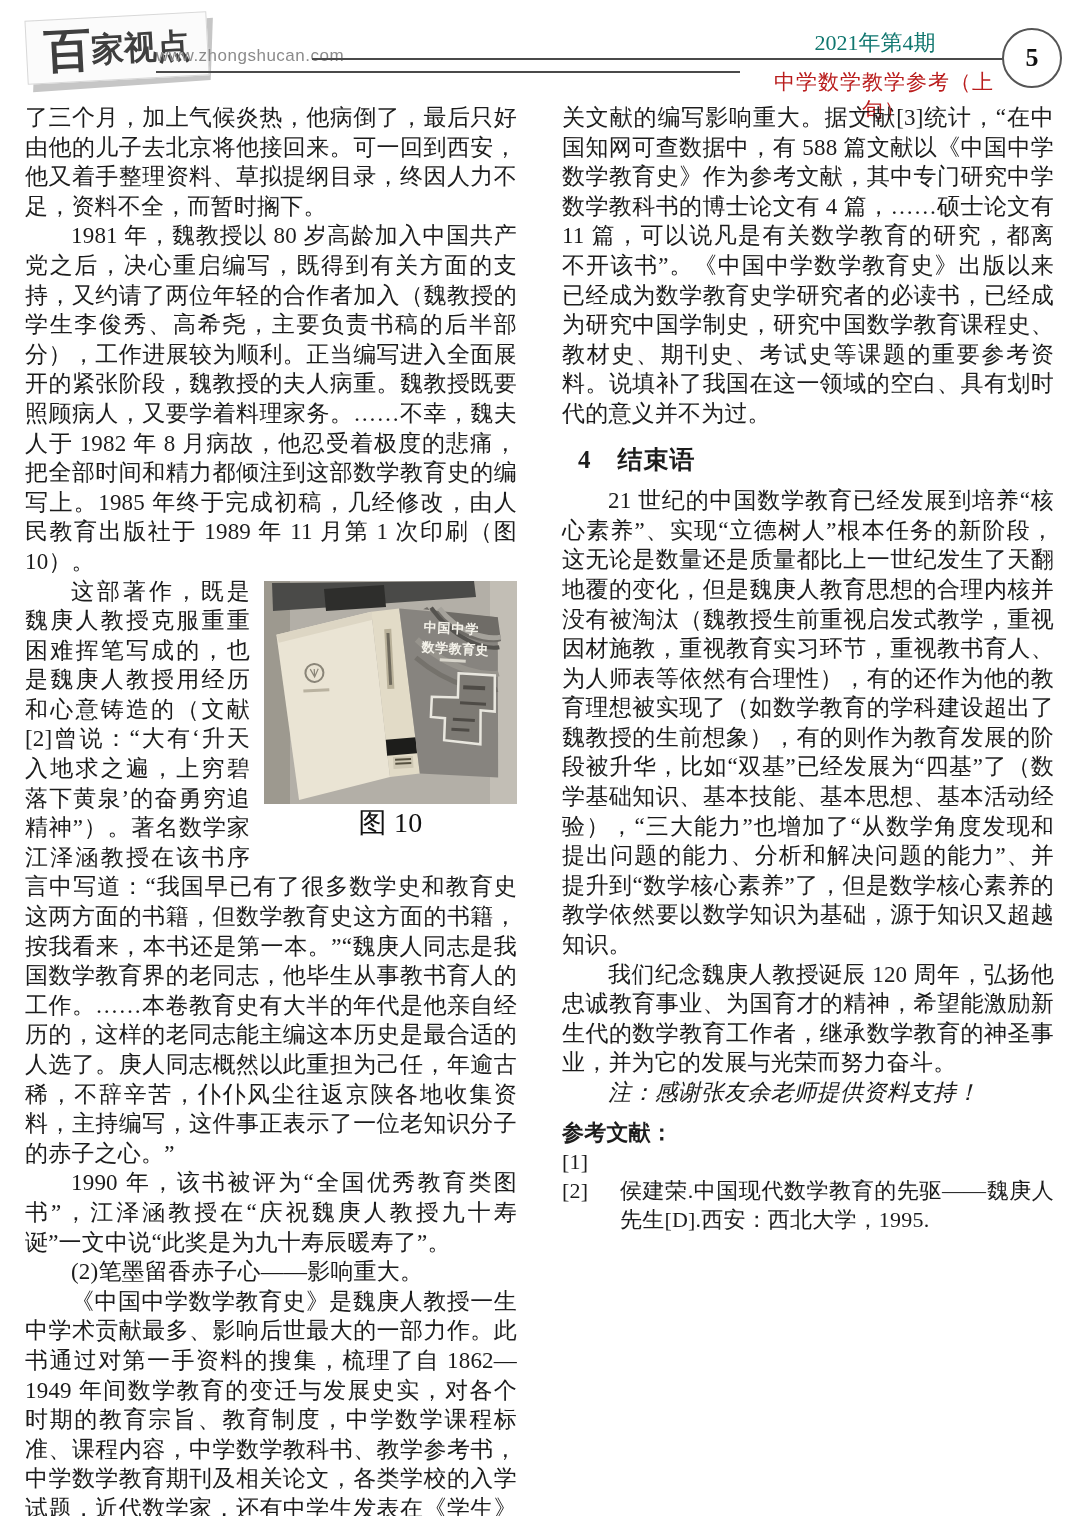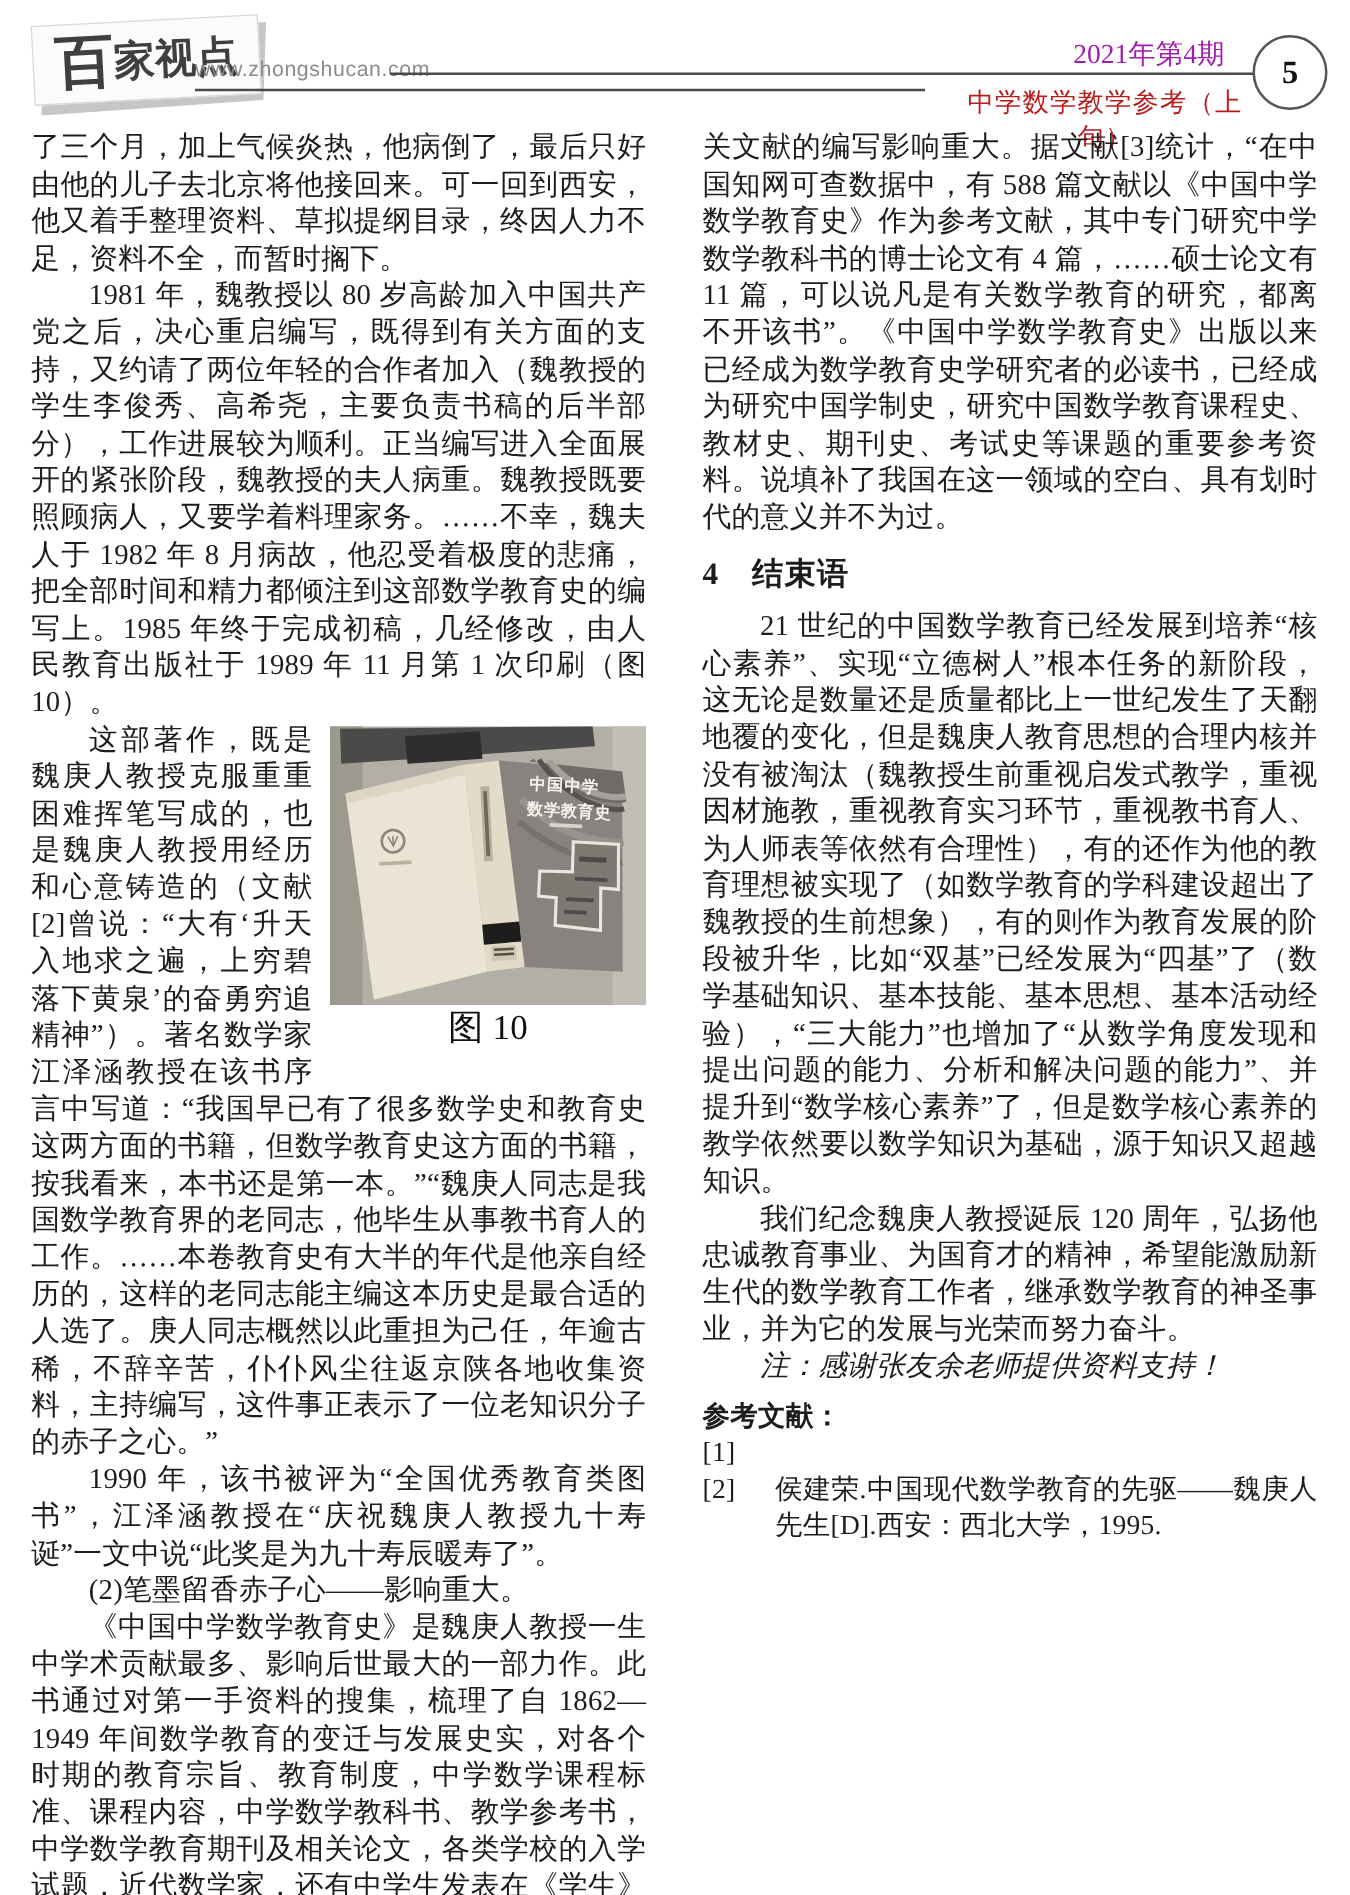--- a/index.html
+++ b/index.html
@@ -19,36 +19,36 @@
   .logo-text{font-weight:bold;color:#3f3f3f;white-space:nowrap;line-height:1;}
   .logo-big{font-size:47px;vertical-align:-4px;}
   .logo-small{font-size:33px;}
   .header-url{position:absolute;left:156px;top:46px;width:133px;
     font-family:"Liberation Sans","DejaVu Sans",sans-serif;
     font-size:17px;color:#8b8b8b;letter-spacing:.5px;}
   .rule1{position:absolute;left:312px;top:58px;width:692px;height:0;
     border-top:2px solid #4a4a4a;}
   .rule2{position:absolute;left:156px;top:71px;width:584px;height:0;
     border-top:2px solid #4a4a4a;}
-  .header-issue{position:absolute;left:814px;top:28px;width:210px;
-    text-align:center;font-size:22px;color:#a21caf;}
+  .header-issue{position:absolute;left:770px;top:28px;width:210px;
+    text-align:center;font-size:22px;color:#0f766e;}
   .header-journal{position:absolute;left:760px;top:68px;width:248px;
     text-align:center;font-size:21px;color:#b91c1c;letter-spacing:1px;}
   .page-circle{position:absolute;left:1002px;top:28px;width:56px;height:56px;
     border:2px solid #555;border-radius:50%;background:#fff;
     display:flex;align-items:center;justify-content:center;
     font-size:26px;font-weight:bold;color:#111;}
   
   .col{position:absolute;top:103px;width:492px;font-size:23px;line-height:29.6px;
     text-align:justify;letter-spacing:.2px;}
   .col-left{left:25px;}
   .col-right{left:562px;}
   .para{margin:0;}
   .indent{text-indent:2em;}
-  .section-heading{font-weight:bold;font-size:25px;margin:16px 0 12px 0;
+  .section-heading{font-weight:bold;font-size:25px;margin:16px 0 12px 16px;
     letter-spacing:1px;text-indent:0;}
   .note-line{font-style:italic;text-indent:2em;}
   .refs-heading{font-weight:bold;font-size:22px;margin-top:10px;}
   .ref-item{display:grid;grid-template-columns:52px 1fr;column-gap:6px;
     font-size:22px;line-height:29px;}
   .ref-label{text-align:left;}
   .ref-text{text-align:justify;}
   
   .figure{float:right;width:253px;margin:4px 0 8px 14px;}
   .figure svg{display:block;}

